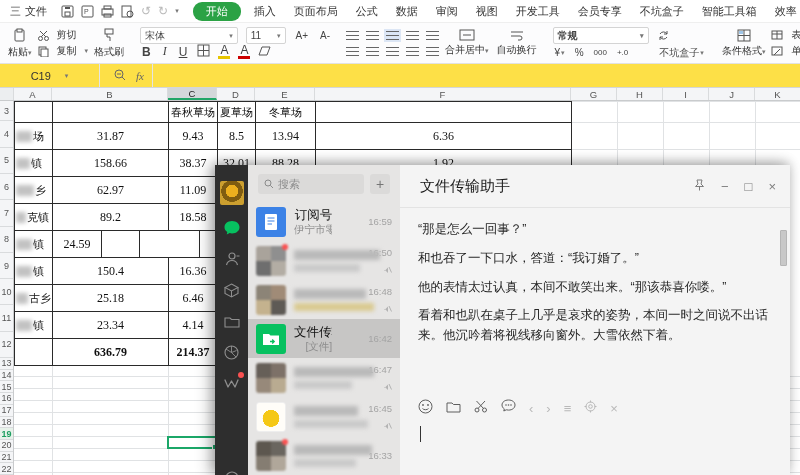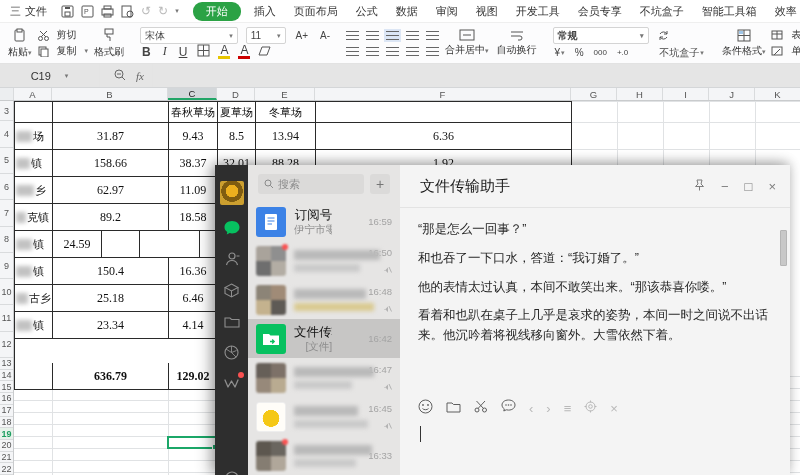--- a/index.html
+++ b/index.html
@@ -31,21 +31,21 @@
   .dd { font-size:7px; color:#777; }
   .bars { width:13px; height:9px; background:repeating-linear-gradient(to bottom,#666 0 1px,transparent 1px 4px); }
   .bars.sel { background-color:#dce6f5; outline:2px solid #dce6f5; }
   .glyph-b { font-weight:bold; font-size:12px; }
   .glyph-i { font-style:italic; font-family:"Liberation Serif",serif; font-size:12px; }
   .glyph-u { text-decoration:underline; font-size:12px; }
   .fcol { font-size:12px; border-bottom:3px solid #c00; line-height:11px; }
   .fill-ic { font-size:12px; border-bottom:3px solid #e7c500; line-height:11px; }
 
   
-  .fbar { height:24px; display:flex; align-items:center; background:#e5e5e5;
+  .fbar { height:24px; display:flex; align-items:center; background:#fde047;
     border-bottom:1px solid #d4d6d8; font-size:11px; color:#333; }
   .namebox { width:100px; height:100%; display:flex; align-items:center;
     justify-content:center; gap:14px; border-right:1px solid #e4e4e4; }
   .fxlbl { font-style:italic; font-family:"Liberation Serif",serif; color:#666; padding:0 8px 0 4px; }
 
   
   .sheet { position:absolute; top:88px; left:0; width:800px; height:387px; background:#fff; overflow:hidden; }
   .colhead { position:absolute; top:0; left:0; height:13px; width:800px; display:flex;
     background:#f4f5f7; border-bottom:1px solid #c9cbcd; font-size:9.5px; color:#555; }
   .ch { border-right:1px solid #d9dbdd; display:flex; align-items:center; justify-content:center; }
@@ -61,21 +61,21 @@
   .emptyrows { position:absolute; left:14px; right:0; top:277px; bottom:0;
     background:repeating-linear-gradient(to bottom, transparent 0 11px, #e0e2e4 11px 12px); }
 
   .dtable { position:absolute; left:14px; top:13px; border-left:1px solid #2a2a2a; border-top:1px solid #2a2a2a; background:#fff; }
   .drow { display:flex; }
   .dc { border-right:1px solid #2a2a2a; border-bottom:1px solid #2a2a2a;
     display:flex; align-items:center; justify-content:center;
     font-family:"Liberation Serif", serif; font-size:12px; color:#111; }
   .drow.h3 .dc { height:21px; font-family:"Liberation Sans",sans-serif; font-size:11px; }
   .drow .dc { height:27px; }
-  .drow.total .dc { font-weight:bold;margin-top:24px; }
+  .drow.total .dc { font-weight:bold; }
   .ca { width:38px; justify-content:flex-start; padding-left:1px; gap:1px; overflow:hidden;
     font-family:"Liberation Sans",sans-serif; font-size:11px; }
   .cb { width:116px; } .cc { width:49px; } .cd { width:38px; } .ce { width:60px; } .cf { width:256px; }
   .blurbar { display:inline-block; height:11px; background:#c2c2c2; filter:blur(2px); border-radius:1px; }
   .selcell { position:absolute; left:167px; top:348px; width:50px; height:13px;
     border:2px solid #1ba768; }
   .selcell::after { content:""; position:absolute; right:-3px; bottom:-3px; width:4px; height:4px;
     background:#1ba768; border:1px solid #fff; }
 
   
@@ -498,21 +498,21 @@
           </div>
         <div class="dc cb">23.34</div>
         <div class="dc cc">4.14</div>
         <div class="dc cd"></div>
         <div class="dc ce"></div>
         <div class="dc cf"></div>
       </div>
       <div class="drow total">
         <div class="dc ca"></div>
         <div class="dc cb">636.79</div>
-        <div class="dc cc">129.02</div>
+        <div class="dc cc">214.37</div>
         <div class="dc cd"></div>
         <div class="dc ce"></div>
         <div class="dc cf"></div>
       </div>
     </div>
 
     <div class="selcell"></div>
   </div>
 
   <div class="wechat">

